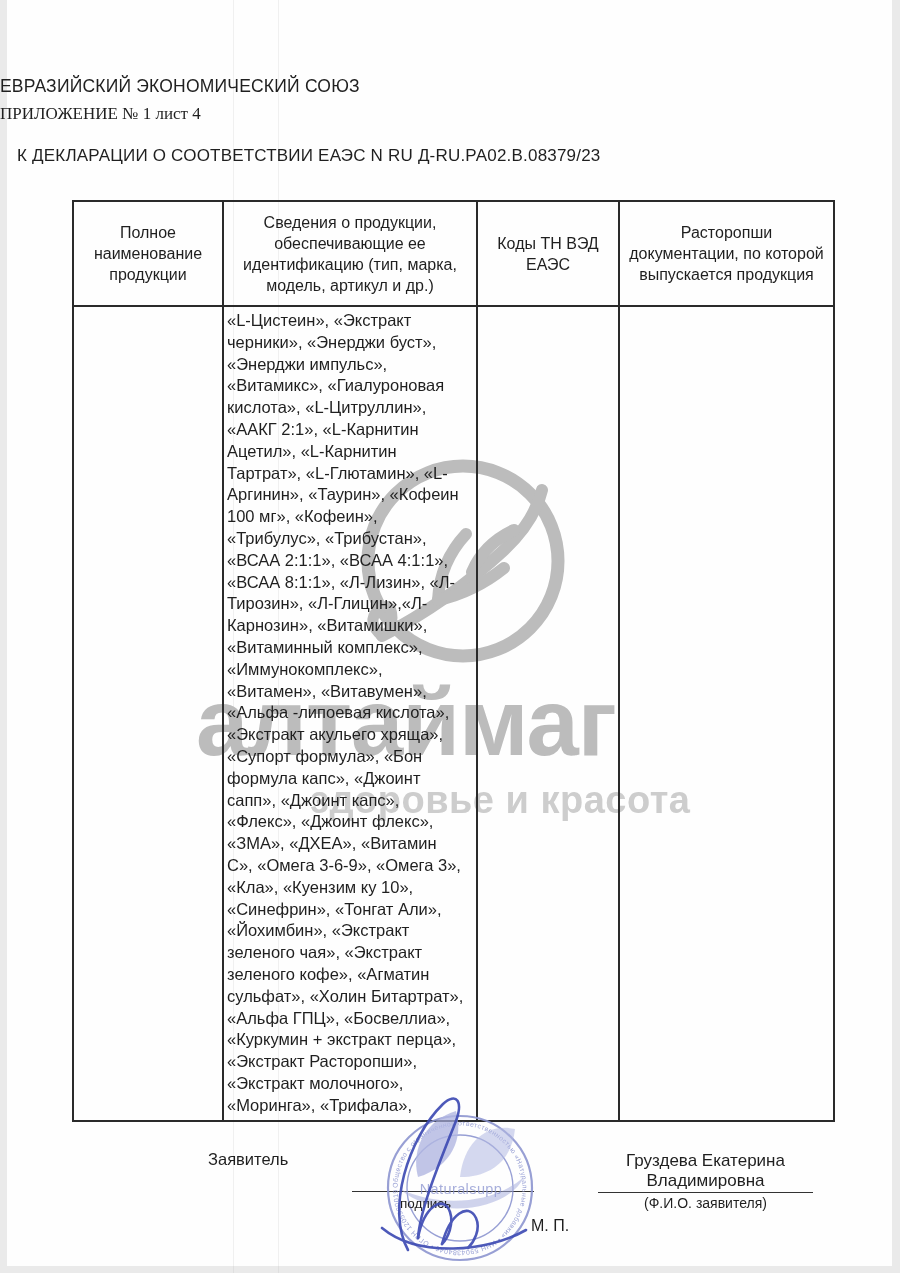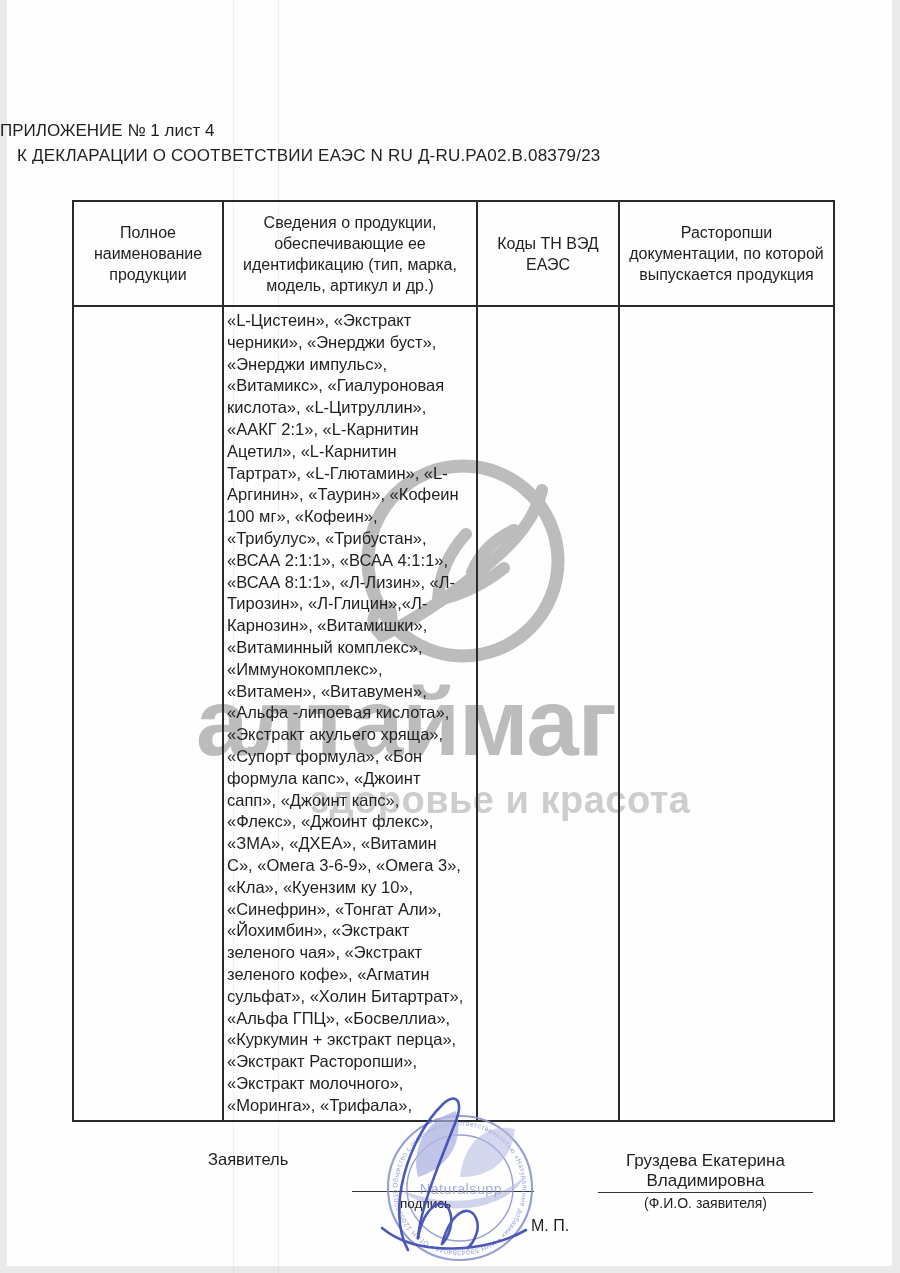--- a/index.html
+++ b/index.html
@@ -13,21 +13,21 @@
   }
   
   .edge{position:absolute;background:var(--scan-edge,#eaeaea);}
   .edge.left{left:0;top:0;width:7px;height:100%;}
   .edge.right{right:0;top:0;width:8px;height:100%;}
   .edge.bottom{left:0;bottom:0;width:100%;height:7px;}
   .fold{position:absolute;top:0;width:1px;height:100%;background:rgba(175,175,175,.18);}
   .fold.f1{left:233px;}
   .fold.f2{left:278px;}
   .h1{position:absolute;top:76px;width:100%;font-size:17.5px;letter-spacing:.2px;}
-  .h2{position:absolute;top:121px;width:100%;font-size:17px;}
+  .h2{position:absolute;top:104px;width:100%;font-size:17px;font-family:Liberation Serif, serif;}
   .h3{position:absolute;top:146px;width:100%;font-size:17px;letter-spacing:.2px;padding-left:17px;}
 
   
   .watermark{position:absolute;left:0;top:0;width:100%;height:100%;z-index:1;pointer-events:none;}
   .wm-logo{position:absolute;left:352px;top:450px;}
   .wm-brand{
     position:absolute;left:196px;top:676px;
     font-size:94px;font-weight:bold;line-height:1;
     color:var(--watermark,#bcbcbc);letter-spacing:-1px;
   }
@@ -91,20 +91,21 @@
       <path d="M 30,186 Q 96,152 152,100 Q 182,72 190,40" stroke="var(--watermark)" stroke-width="12" stroke-linecap="round" fill="none"></path>
       <path d="M 86,150 Q 88,112 114,84" stroke="var(--watermark)" stroke-width="12" stroke-linecap="round" fill="none"></path>
       <path d="M 120,122 Q 132,94 162,80" stroke="var(--watermark)" stroke-width="12" stroke-linecap="round" fill="none"></path>
       <path d="M 86,150 Q 122,142 152,118" stroke="var(--watermark)" stroke-width="12" stroke-linecap="round" fill="none"></path>
       <path d="M 30,186 Q 14,172 26,160 Q 40,150 40,168" stroke="var(--watermark)" stroke-width="11" stroke-linecap="round" fill="none"></path>
     </svg>
     <div class="wm-brand">алтаймаг</div>
     <div class="wm-tagline">здоровье и красота</div>
   </div>
 
+  <div class="h1">ЕВРАЗИЙСКИЙ ЭКОНОМИЧЕСКИЙ СОЮЗ</div>
   <div class="h2">ПРИЛОЖЕНИЕ № 1 лист 4</div>
   <div class="h3">К ДЕКЛАРАЦИИ О СООТВЕТСТВИИ ЕАЭС N RU Д-RU.РА02.В.08379/23</div>
 
   <table class="doc-table">
     <colgroup>
       <col style="width:150px">
         <col style="width:254px">
         <col style="width:142px">
         <col style="width:215px">
     </colgroup>

